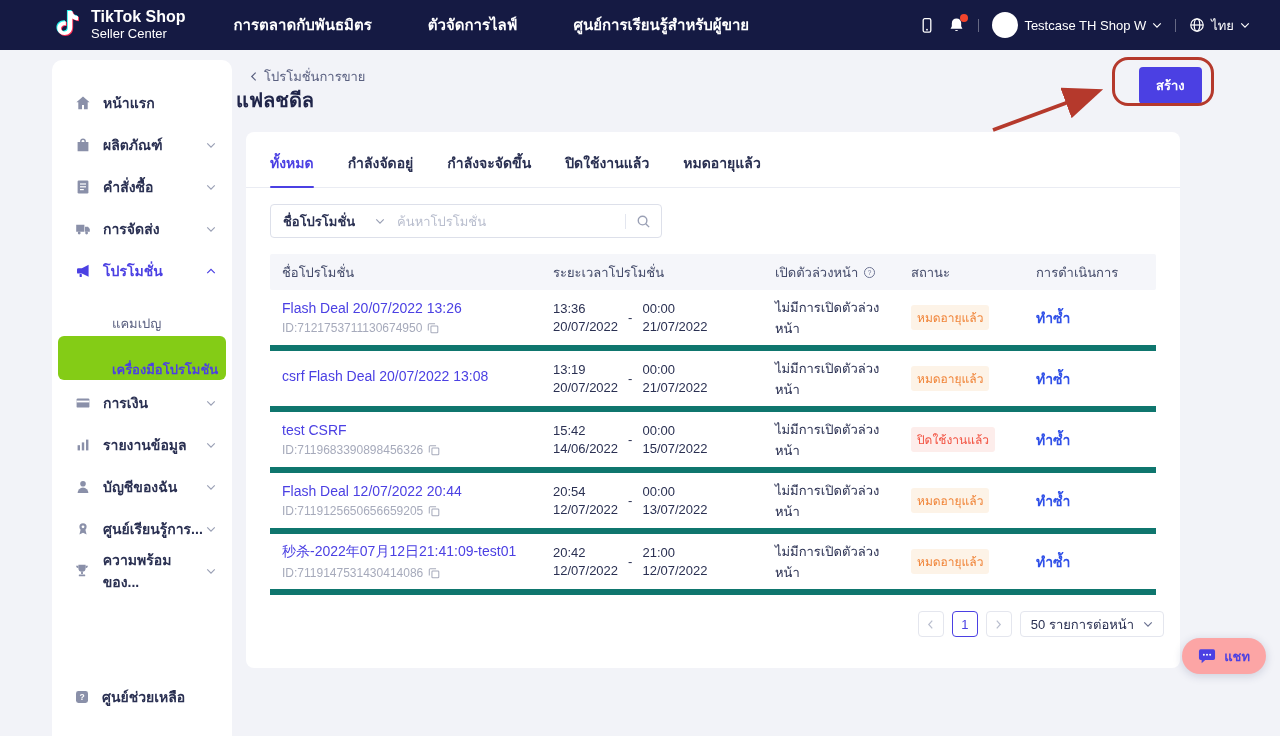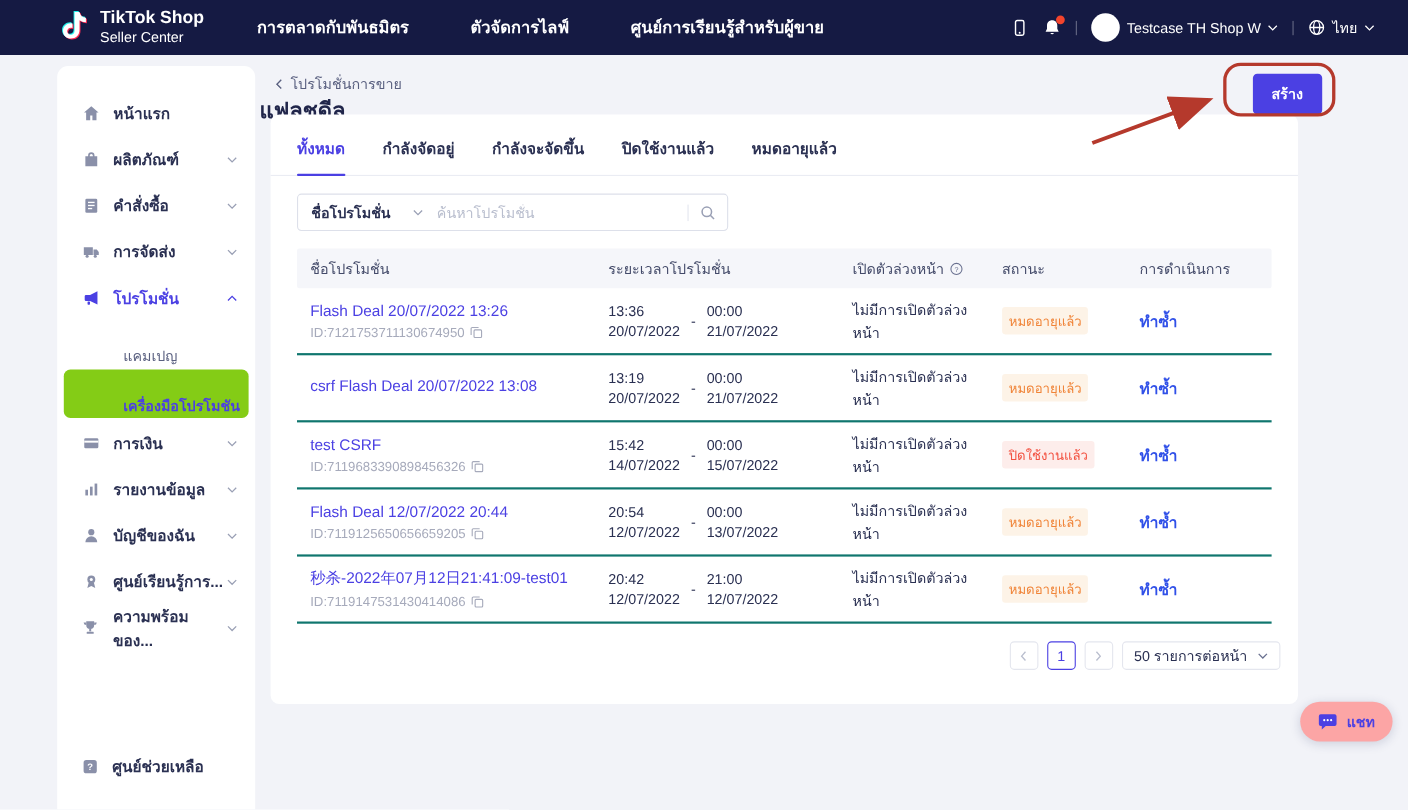--- a/index.html
+++ b/index.html
@@ -32,21 +32,21 @@
   .help-item { position:absolute; bottom:28px; left:22px; display:flex; align-items:center; gap:12px; font-size:14px; font-weight:bold; color:#2A3052; cursor:pointer; }
 
   
   .breadcrumb { position:absolute; left:250px; top:66px; display:flex; align-items:center; gap:7px; font-size:13px; color:#5A6080; cursor:pointer; }
   .page-title { position:absolute; left:236px; top:84px; font-size:20px; font-weight:bold; color:#20254A; }
   .create-btn { position:absolute; left:1139px; top:67px; background:#4B40E3; color:#fff; font-size:13px; font-weight:bold; border:none; border-radius:4px; padding:8px 17px; cursor:pointer; }
   .anno-rect { position:absolute; left:1112px; top:57px; width:102px; height:49px; border:3px solid #B5392C; border-radius:16px; pointer-events:none; z-index:6; }
   .anno-arrow { position:absolute; left:955px; top:78px; pointer-events:none; z-index:6; }
 
   
-  .card { position:absolute; left:246px; top:104px; width:934px; height:536px; background:#fff; border-radius:8px; }
+  .card { position:absolute; left:246px; top:132px; width:934px; height:536px; background:#fff; border-radius:8px; }
   .tabs { display:flex; gap:34px; padding:20px 24px 0; border-bottom:1px solid #EAECF3; }
   .tab { padding-bottom:13px; font-size:14px; font-weight:bold; color:#2A3052; position:relative; cursor:pointer; }
   .tab.active { color:#4B40E3; }
   .tab.active:after { content:""; position:absolute; left:0; right:0; bottom:-1px; height:2px; background:#4B40E3; border-radius:1px; }
 
   .search-row { margin:16px 24px; }
   .search-box { width:392px; height:34px; border:1px solid #DDE0EA; border-radius:4px; display:flex; align-items:center; background:#fff; }
   .filter-sel { display:flex; align-items:center; gap:20px; padding:0 12px; font-size:13px; font-weight:bold; color:#2A3052; cursor:pointer; }
   .filter-sel .chev { color:#9AA0B5; display:flex; }
   .search-input { border:none; outline:none; flex:1; font-size:13px; color:#2A3052; background:transparent; min-width:0; }
@@ -56,21 +56,21 @@
 
   .table { margin:0 24px; }
   .thead { display:flex; background:#F5F6FA; height:36px; align-items:center; font-size:13px; color:#434A69; border-radius:2px; }
   .col-name { width:283px; padding-left:12px; }
   .col-period { width:222px; }
   .col-pre { width:136px; padding-right:16px; }
   .col-status { width:125px; }
   .col-action { flex:1; }
   .th-pre { display:flex; align-items:center; gap:5px; }
 
-  .t-row { display:flex; align-items:center; min-height:61px; border-bottom:2px solid #0f766e; font-size:13px; color:#2A3052;justify-content:flex-end; }
+  .t-row { display:flex; align-items:center; min-height:61px; border-bottom:6px solid #0f766e; font-size:13px; color:#2A3052;justify-content:flex-end; }
   .name-link { color:#4B40E3; font-size:14px; display:block; margin-bottom:5px; cursor:pointer; }
   .row-id { color:#A6AABB; font-size:12px; display:flex; align-items:center; gap:5px; }
   .copy-btn { display:flex; cursor:pointer; }
   .period { display:flex; gap:10px; align-items:center; }
   .pgroup { display:flex; flex-direction:column; gap:3px; }
   .badge { display:inline-block; padding:3px 6px; border-radius:3px; font-size:12px; }
   .badge.expired { color:#F08438; background:#FDF3E7; }
   .badge.deactivated { color:#F2503F; background:#FDEDEB; }
   .action-link { color:#3050E8; font-weight:bold; font-size:14px; cursor:pointer; }
 
@@ -439,21 +439,21 @@
                 <rect x="4.6" y="4.6" width="8" height="8" rx="1"></rect>
                 <path d="M9.4 2H2.6A1.1 1.1 0 0 0 1.5 3.1v6.8"></path>
               </svg>
             </span>
         </div>
       </div>
       <div class="col-period">
           <div class="period">
         <div class="pgroup">
               <span>15:42</span>
-              <span>14/07/2022</span>
+              <span>14/06/2022</span>
             </div>
         <span>-</span>
         <div class="pgroup">
               <span>00:00</span>
               <span>15/07/2022</span>
             </div>
       </div>
         </div>
       <div class="col-pre">ไม่มีการเปิดตัวล่วงหน้า</div>
       <div class="col-status"><span class="badge deactivated">ปิดใช้งานแล้ว</span></div>

